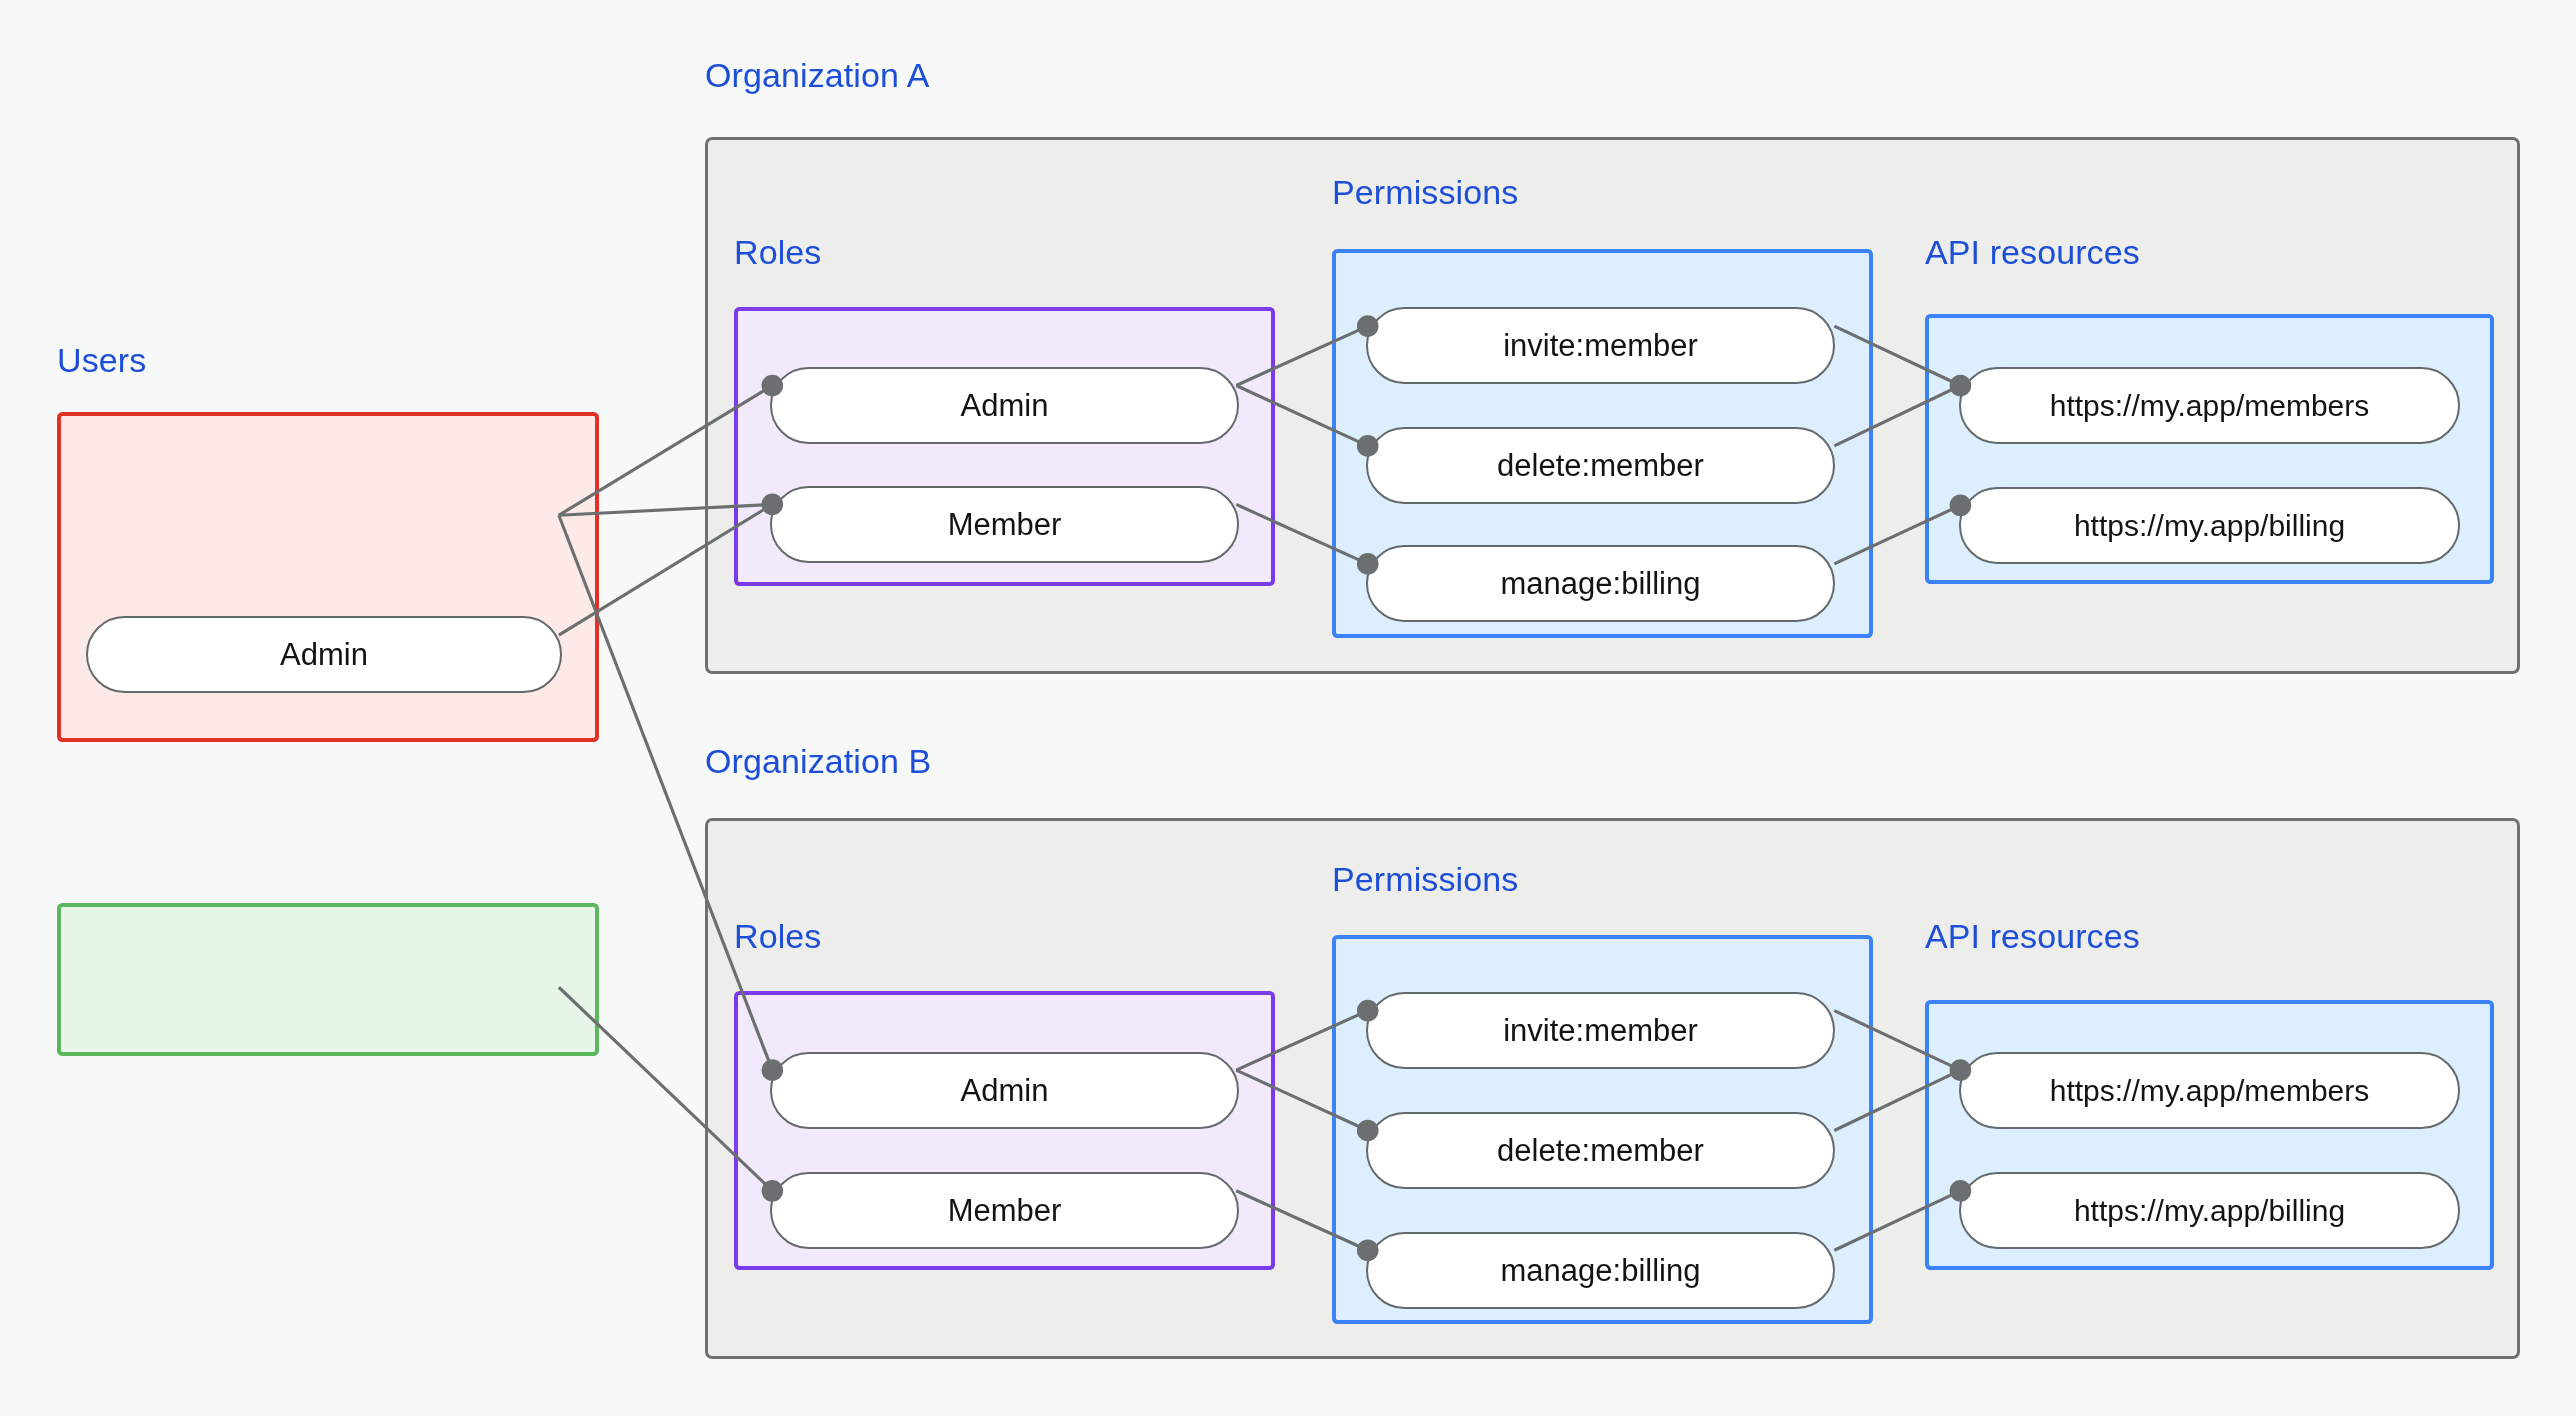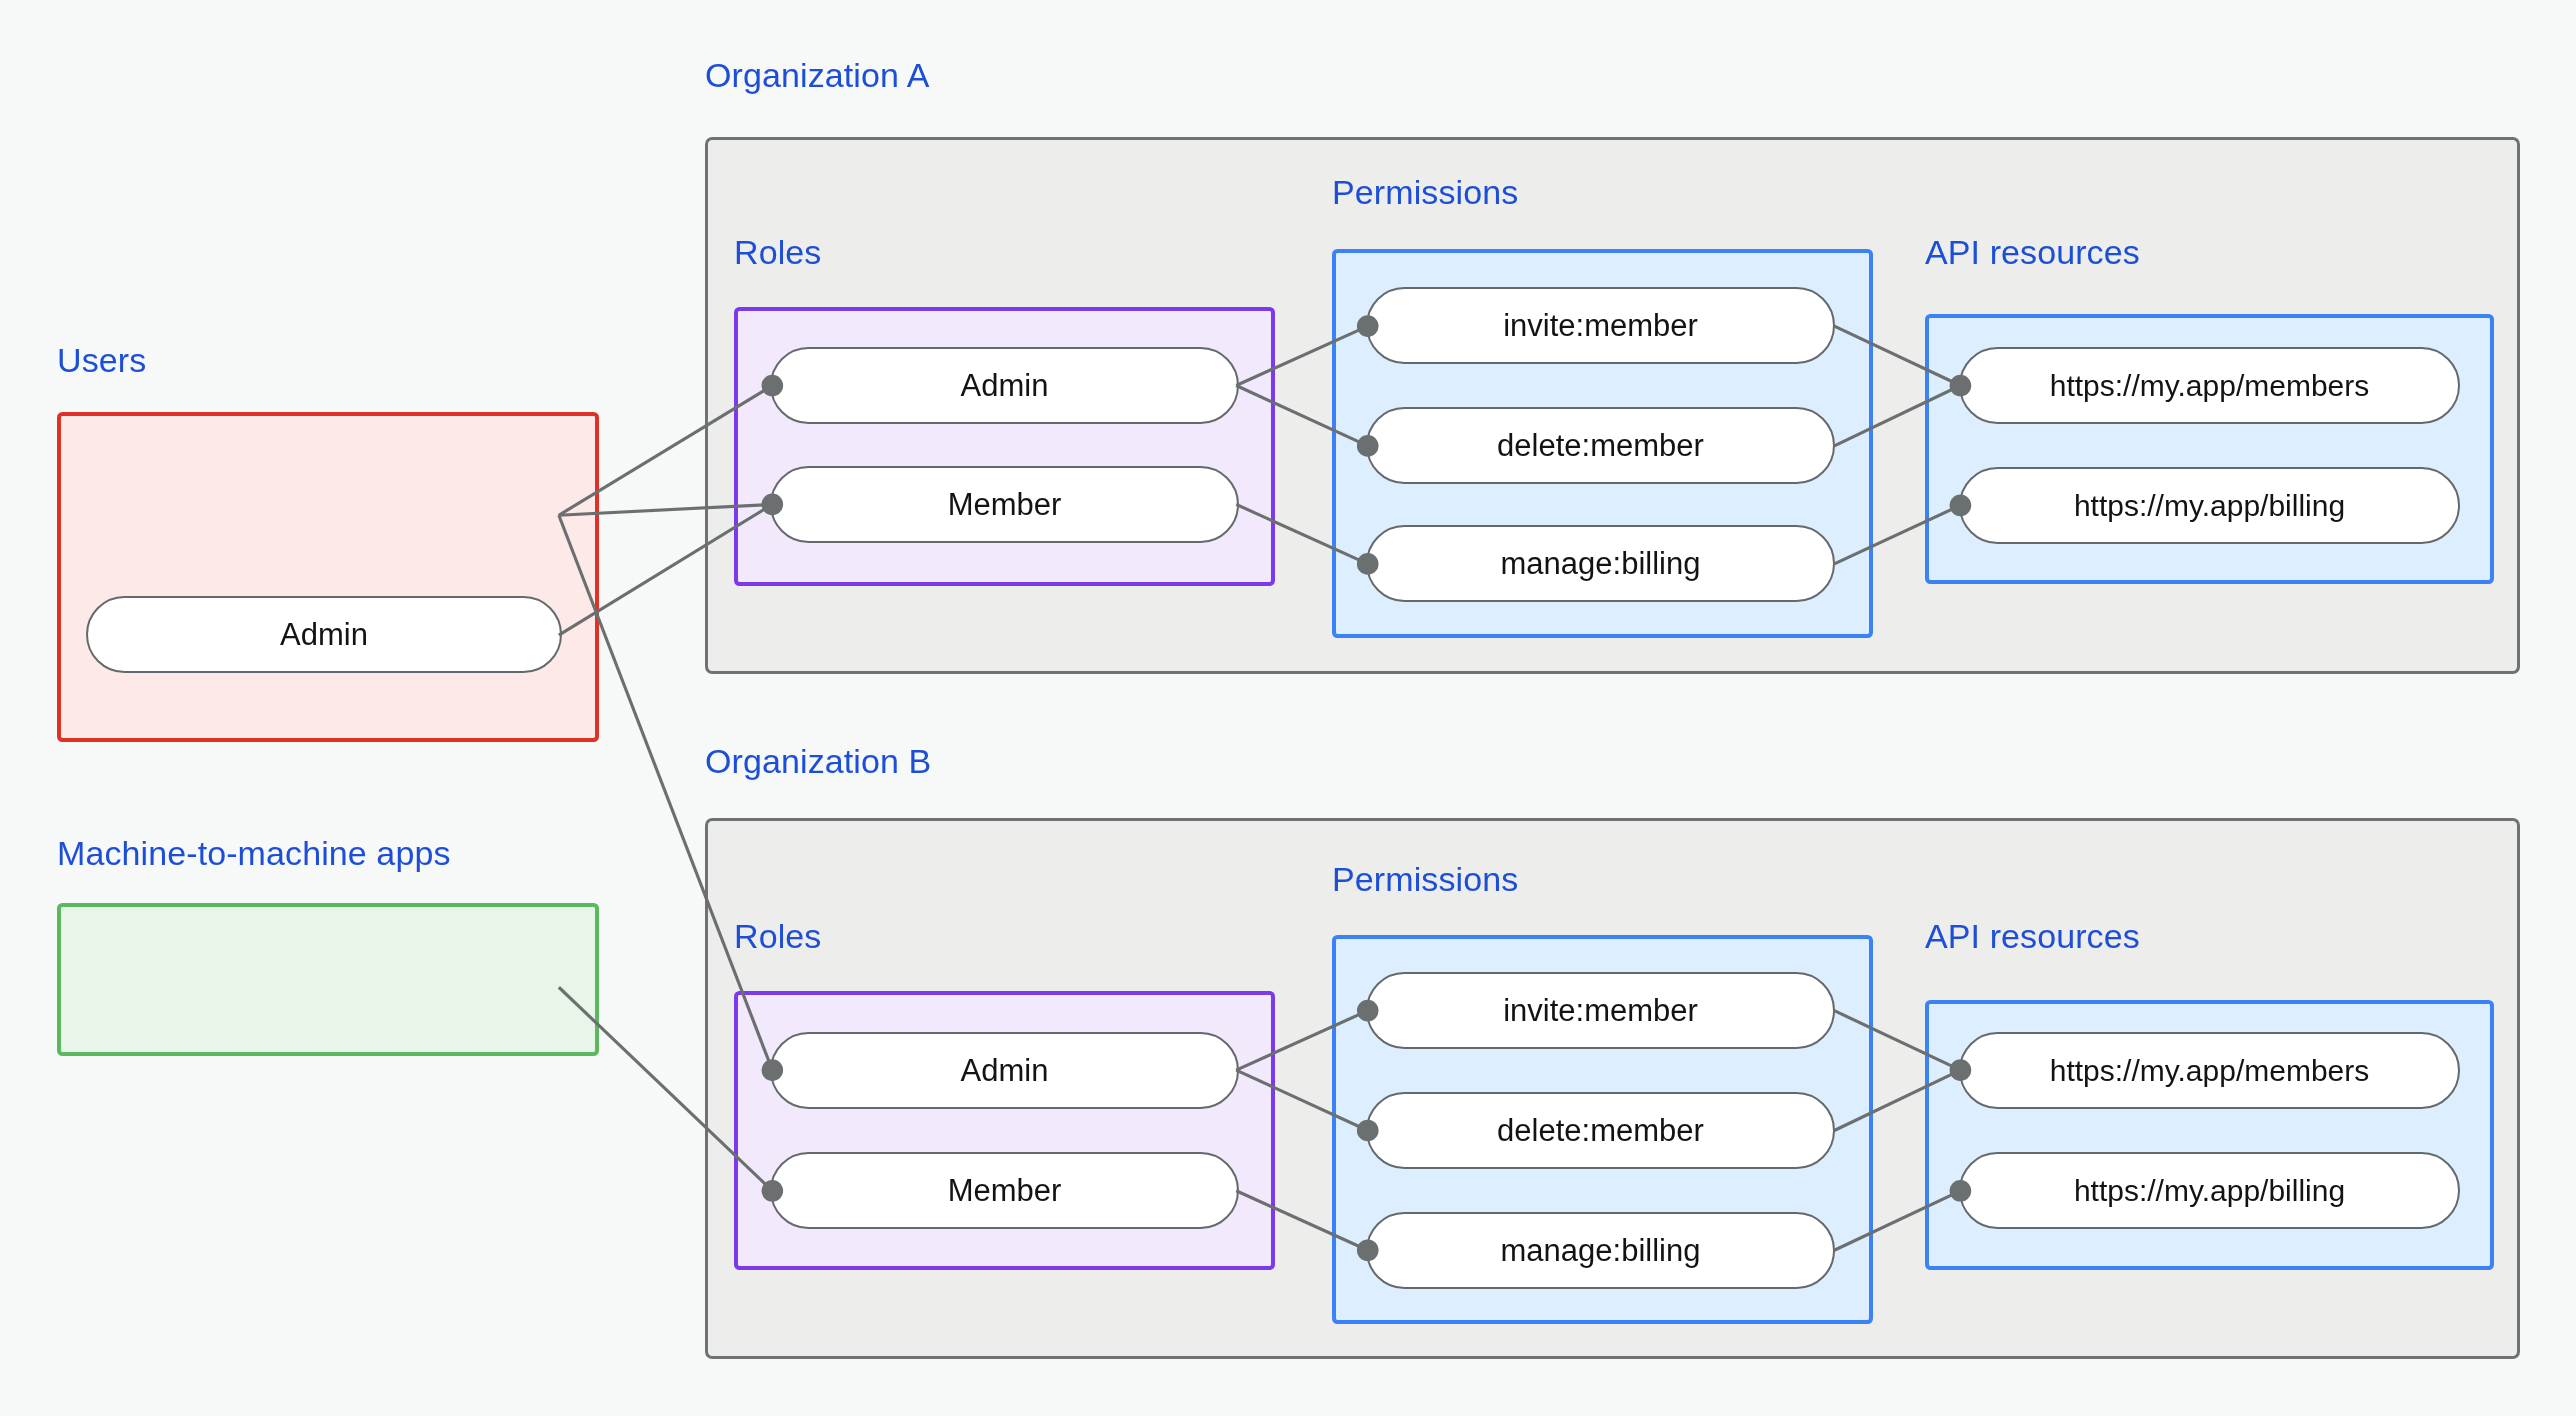--- a/index.html
+++ b/index.html
@@ -51,20 +51,21 @@
     position:absolute;
     background:#ffffff;
     border:2.7px solid #64696b;
     border-radius:900px;
     display:flex;align-items:center;justify-content:center;
     font-size:31px;
     color:#111314;
     box-sizing:border-box;
     z-index:4;
     white-space:nowrap;
+    margin-top:20px;
   }
   .pill.small{font-size:30px;}
 </style>
 </head>
 <body>
 
 <div class="canvas">
 
   <div class="org-box" style="left:705px;top:137px;width:1815px;height:537px;"></div>
 
@@ -133,21 +134,20 @@
 
       <circle cx="2176" cy="428" r="12"></circle>
       <circle cx="2176" cy="561" r="12"></circle>
       <circle cx="2176" cy="1188" r="12"></circle>
       <circle cx="2176" cy="1322" r="12"></circle>
     </g>
   </svg>
 
   <div class="group-label" style="left:57px;top:341px;">Users</div>
 
-  <div class="group-label" style="left:57px;top:834px;">Machine-to-machine apps</div>
 
   <div class="group-label" style="left:705px;top:56px;">Organization A</div>
 
   <div class="group-label" style="left:705px;top:742px;">Organization B</div>
 
   <div class="group-label" style="left:734px;top:233px;">Roles</div>
 
   <div class="group-label" style="left:1332px;top:173px;">Permissions</div>
 
   <div class="group-label" style="left:1925px;top:233px;">API resources</div>

